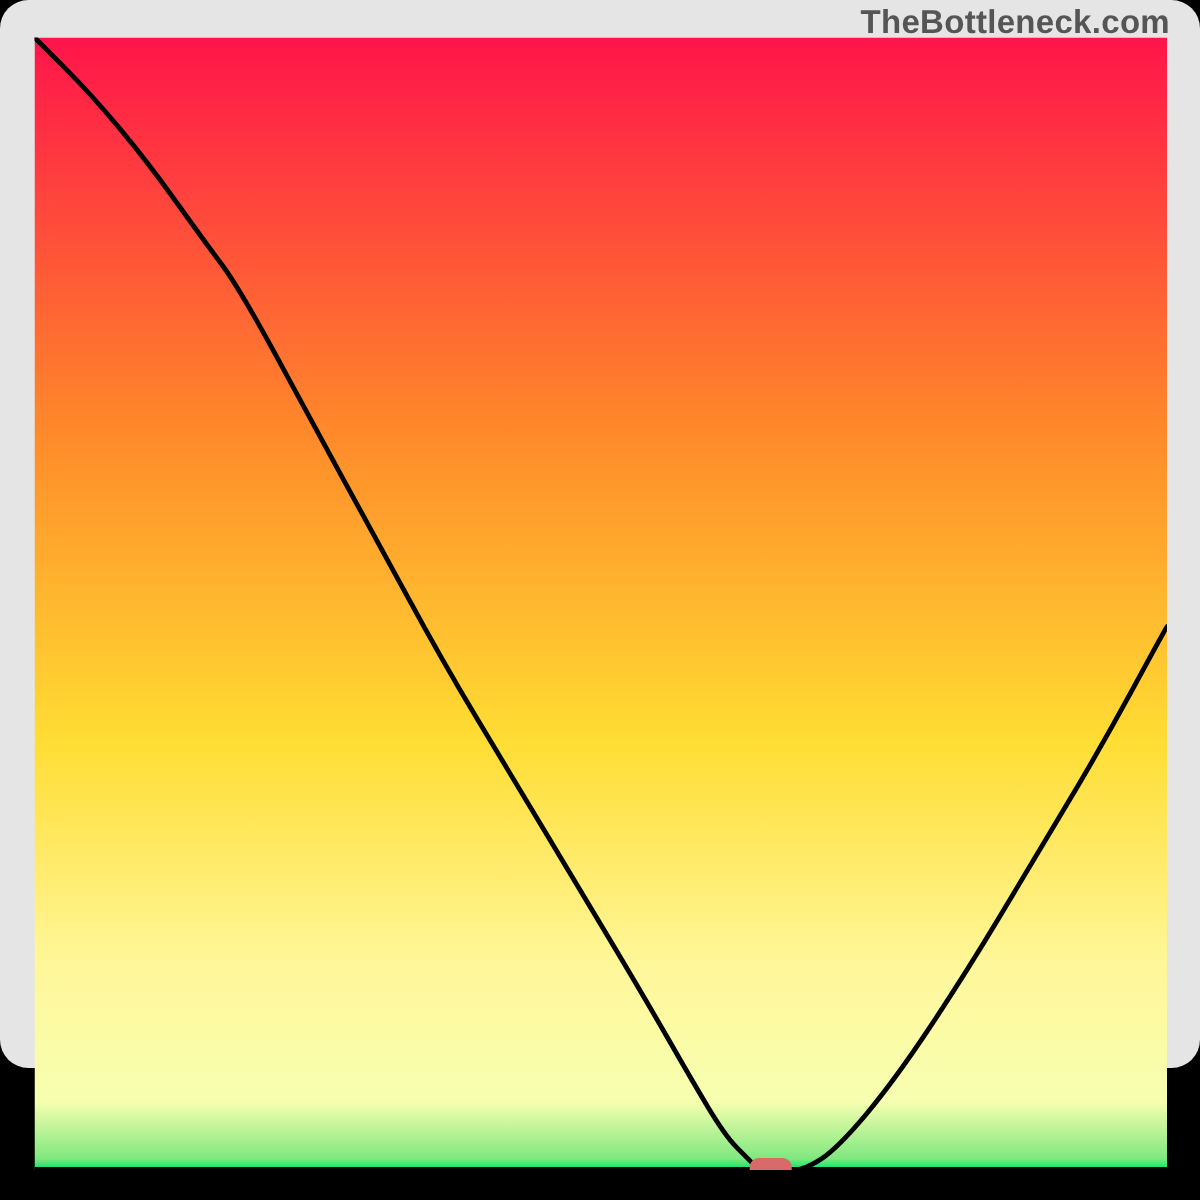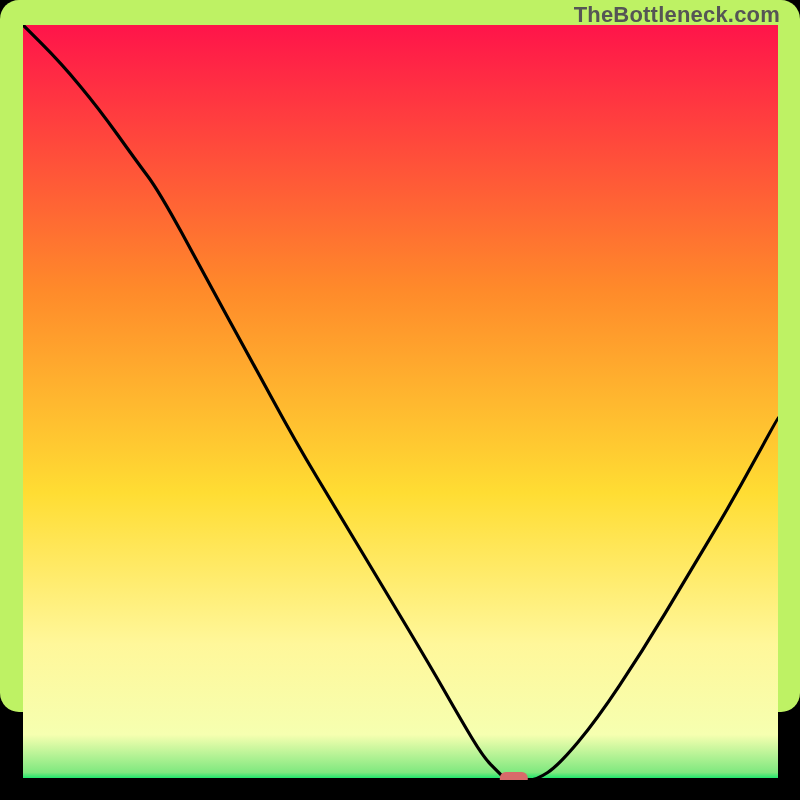--- a/index.html
+++ b/index.html
@@ -8,21 +8,21 @@
   width: 800px;
   height: 800px;
   background: #000;
   font-family: Arial, Helvetica, sans-serif;
   overflow: hidden;
 }
 .stage {
   position: relative;
   width: 800px;
   height: 712px;
-  background: #bef264;
+  background: #e5e5e5;
   border-radius: 19px;
 }
 .watermark {
   position: absolute;
   top: 2px;
   right: 20px;
   color: #555;
   font-size: 22px;
   font-weight: 600;
   letter-spacing: 0.2px;

